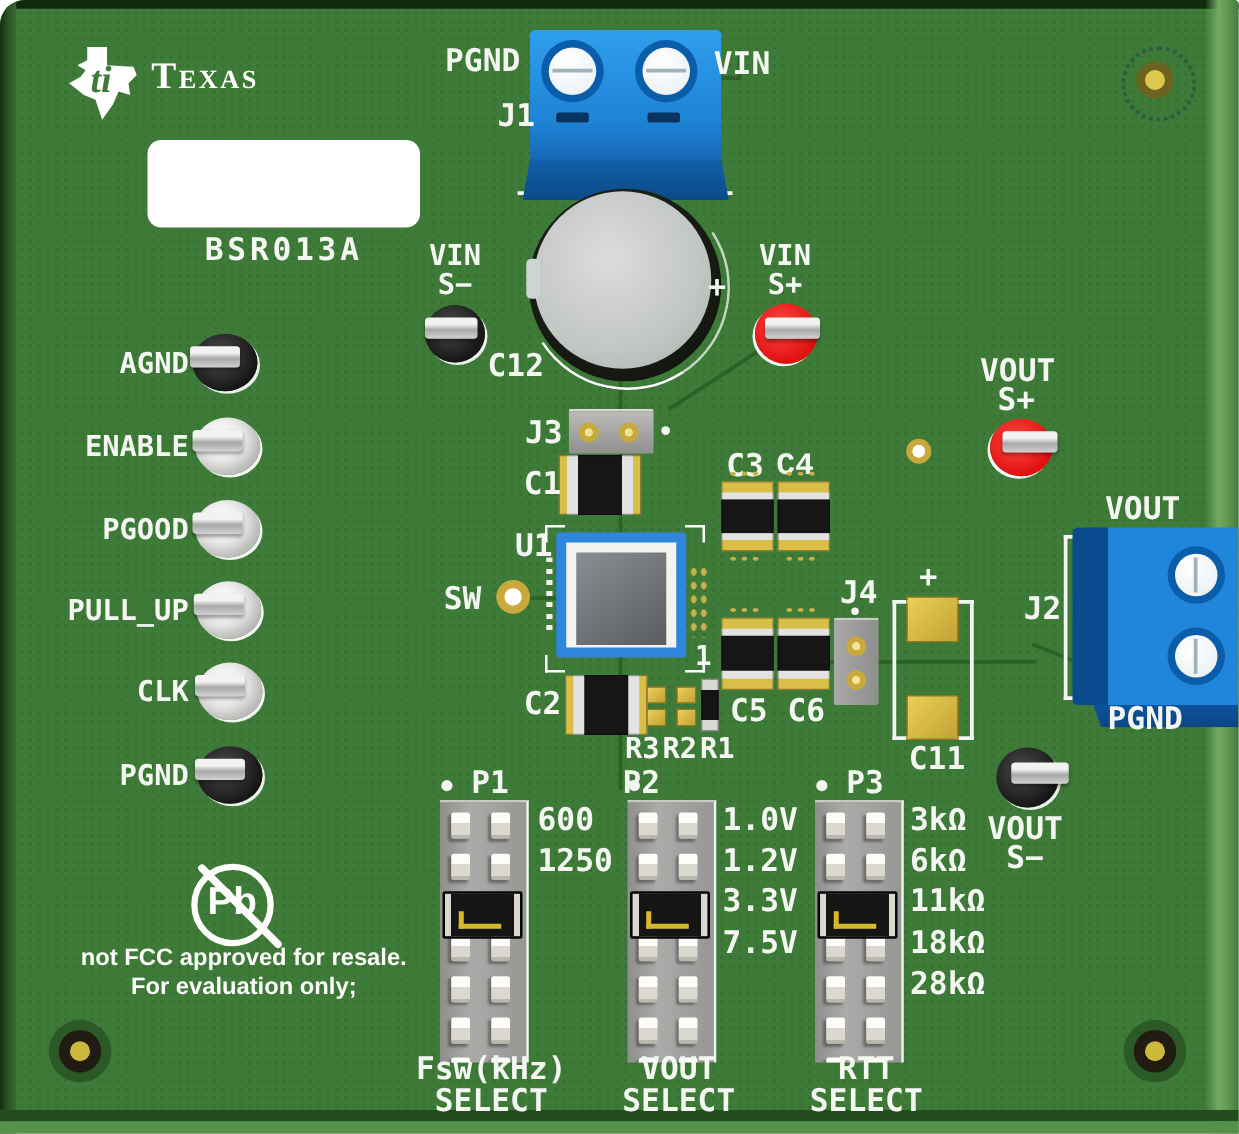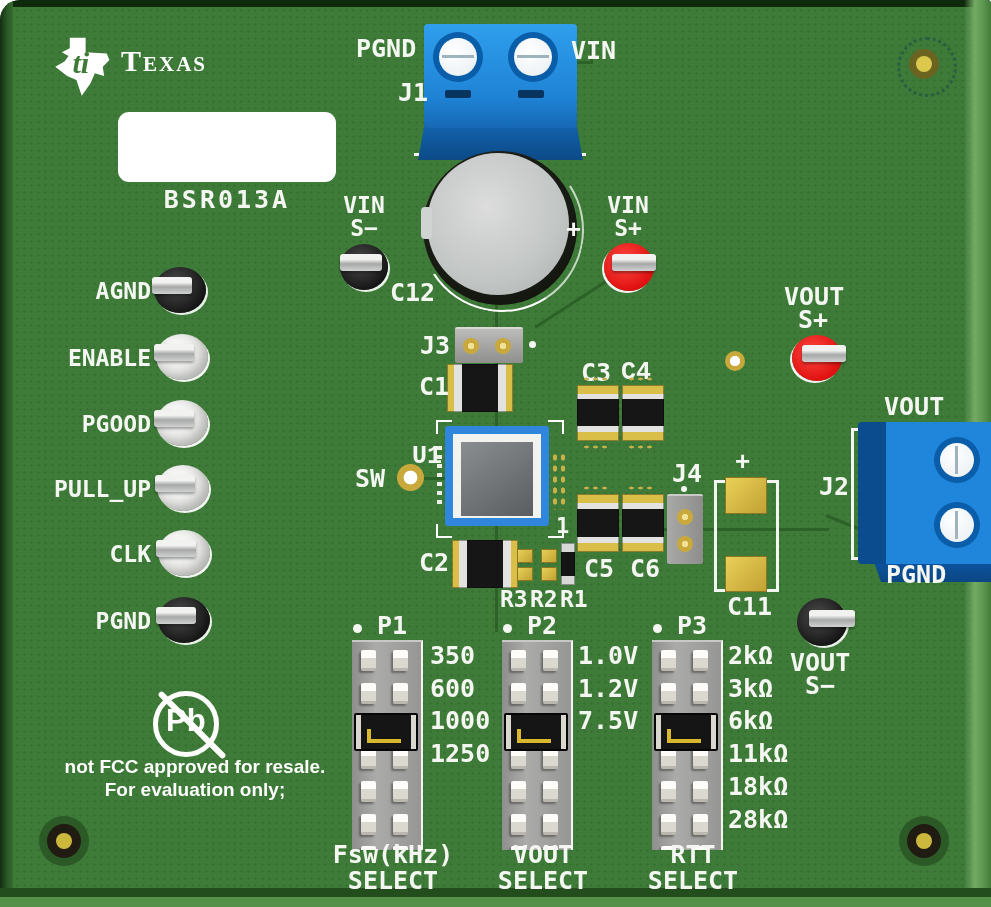--- a/index.html
+++ b/index.html
@@ -173,21 +173,21 @@
     <div class="dots3" style="left:627px;top:444px;width:27px;height:6px;"></div>
 
     <div class="corner c-tl" style="left:436px;top:420px;"></div>
     <div class="corner c-tr" style="left:548px;top:420px;"></div>
     <div class="corner c-bl" style="left:436px;top:524px;"></div>
     <div class="corner c-br" style="left:548px;top:524px;"></div>
     <div class="abs" style="left:445px;top:426px;width:104px;height:100px;box-sizing:border-box;border:8px solid #2f87dd;background:#f2f2ef;border-radius:3px;"></div>
     <div class="abs" style="left:461px;top:442px;width:72px;height:74px;background:linear-gradient(145deg,#8a8e90,#595d5f);"></div>
     <div class="dots3" style="left:551px;top:452px;width:16px;height:58px;background-size:8px 11px;"></div>
     <div class="abs" style="left:437px;top:446px;width:5px;height:62px;background:repeating-linear-gradient(180deg,#eeeeea 0 4px,transparent 4px 9px);"></div>
-    <div class="silk" style="left:412px;top:444px;font-family:Liberation Mono, monospace;">U1</div>
+    <div class="silk" style="left:412px;top:424px;">U1</div>
     <div class="silk s22" style="left:556px;top:514px;">1</div>
 
     <div class="whitehole abs" style="left:397px;top:464px;width:27px;height:27px;"></div>
     <div class="silk" style="left:355px;top:466px;">SW</div>
 
     <div class="caph abs" style="left:452px;top:540px;width:64px;height:46px;"></div>
     <div class="silk" style="left:419px;top:550px;">C2</div>
 
     <div class="goldpad abs" style="left:517px;top:549px;width:14px;height:12px;"></div>
     <div class="goldpad abs" style="left:517px;top:567px;width:14px;height:12px;"></div>
@@ -266,52 +266,51 @@
         <span class="pin" style="top: 106.1px; left: 41px;"></span>
         <span class="pin" style="top: 138.8px; left: 9px;"></span>
         <span class="pin" style="top: 138.8px; left: 41px;"></span>
         <span class="pin" style="top: 171.5px; left: 9px;"></span>
         <span class="pin" style="top: 171.5px; left: 41px;"></span>
         <span class="pin" style="top: 204.2px; left: 9px;"></span>
         <span class="pin" style="top: 204.2px; left: 41px;"></span>
         <span class="jumper"></span>
       </div>
     <div class="abs" style="left:430px;top:640px;width:120px;color:#f4f7f1;font:bold 25px 'DejaVu Sans Mono',monospace;line-height:32.7px;">
-      <div>350</div>
       <div>600</div>
-      <div>1000</div>
       <div>1250</div>
     </div>
     <div class="silk" style="left:328px;top:842px;width:130px;line-height:26px;">
       <div>Fsw(kHz)</div>
       <div>SELECT</div>
     </div>
 
     <div class="whitedot" style="left:503px;top:624px;width:9px;height:9px;"></div>
-    <div class="silk" style="left:527px;top:613px;">P2</div>
+    <div class="silk" style="left:498px;top:613px;">P2</div>
     <div class="hstrip" style="left:502px;top:640px;width:69px;height:208px;">
         <span class="pin" style="top: 8px; left: 9px;"></span>
         <span class="pin" style="top: 8px; left: 41px;"></span>
         <span class="pin" style="top: 40.7px; left: 9px;"></span>
         <span class="pin" style="top: 40.7px; left: 41px;"></span>
         <span class="pin" style="top: 73.4px; left: 9px;"></span>
         <span class="pin" style="top: 73.4px; left: 41px;"></span>
         <span class="pin" style="top: 106.1px; left: 9px;"></span>
         <span class="pin" style="top: 106.1px; left: 41px;"></span>
         <span class="pin" style="top: 138.8px; left: 9px;"></span>
         <span class="pin" style="top: 138.8px; left: 41px;"></span>
         <span class="pin" style="top: 171.5px; left: 9px;"></span>
         <span class="pin" style="top: 171.5px; left: 41px;"></span>
         <span class="pin" style="top: 204.2px; left: 9px;"></span>
         <span class="pin" style="top: 204.2px; left: 41px;"></span>
         <span class="jumper"></span>
       </div>
     <div class="abs" style="left:578px;top:640px;width:120px;color:#f4f7f1;font:bold 25px 'DejaVu Sans Mono',monospace;line-height:32.7px;">
       <div>1.0V</div>
       <div>1.2V</div>
+      <div>3.3V</div>
       <div>7.5V</div>
     </div>
     <div class="silk" style="left:478px;top:842px;width:130px;line-height:26px;">
       <div>VOUT</div>
       <div>SELECT</div>
     </div>
 
     <div class="whitedot" style="left:653px;top:624px;width:9px;height:9px;"></div>
     <div class="silk" style="left:677px;top:613px;">P3</div>
     <div class="hstrip" style="left:652px;top:640px;width:69px;height:208px;">
@@ -325,21 +324,20 @@
         <span class="pin" style="top: 106.1px; left: 41px;"></span>
         <span class="pin" style="top: 138.8px; left: 9px;"></span>
         <span class="pin" style="top: 138.8px; left: 41px;"></span>
         <span class="pin" style="top: 171.5px; left: 9px;"></span>
         <span class="pin" style="top: 171.5px; left: 41px;"></span>
         <span class="pin" style="top: 204.2px; left: 9px;"></span>
         <span class="pin" style="top: 204.2px; left: 41px;"></span>
         <span class="jumper"></span>
       </div>
     <div class="abs" style="left:728px;top:640px;width:120px;color:#f4f7f1;font:bold 25px 'DejaVu Sans Mono',monospace;line-height:32.7px;">
-      <div>2kΩ</div>
       <div>3kΩ</div>
       <div>6kΩ</div>
       <div>11kΩ</div>
       <div>18kΩ</div>
       <div>28kΩ</div>
     </div>
     <div class="silk" style="left:626px;top:842px;width:134px;line-height:26px;">
       <div>RTT</div>
       <div>SELECT</div>
     </div>

